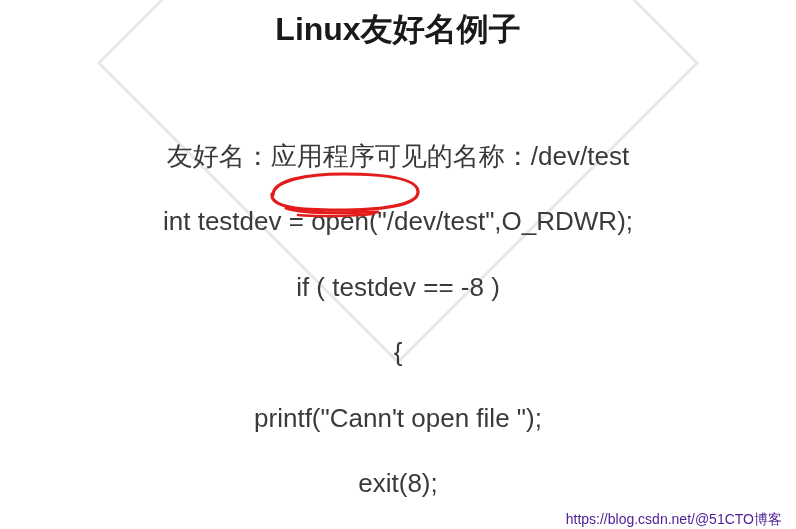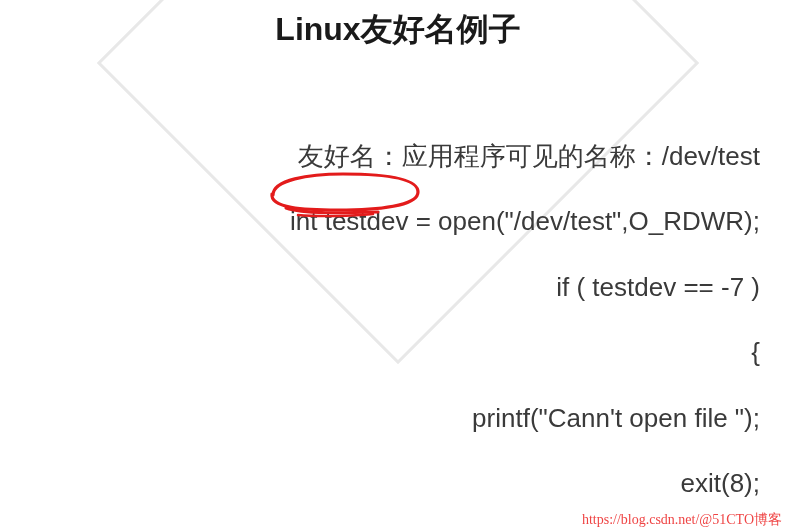--- a/index.html
+++ b/index.html
@@ -34,55 +34,54 @@
       color: #1a1a1a;
       margin-top: 0;
       padding-top: 4px;
       margin-bottom: 80px;
     }
     .code-line {
       font-size: 26px;
       color: #3a3a3a;
       line-height: 1.9;
       margin: 16px;
-      text-align: right;
+      text-align: center;
     }
     .red-circle {
       position: absolute;
       top: 170px;
       left: 258px;
       width: 170px;
       height: 50px;
       pointer-events: none;
       z-index: 2;
     }
     .red-circle svg {
       width: 100%;
       height: 100%;
     }
     .watermark {
       position: absolute;
       bottom: 0px;
       right: 14px;
-      color: #ef4444;
+      color: #4c1d95;
       font-size: 14px;
       z-index: 1;
-      font-family: Liberation Serif, serif;
     }
   </style>
 </head>
 <body>
 
 <div class="diamond-bg"></div>
 
 <div class="content">
   <h1 class="title">Linux友好名例子</h1>
   <p class="code-line">友好名：应用程序可见的名称：/dev/test</p>
   <p class="code-line">int testdev = open("/dev/test",O_RDWR);</p>
-  <p class="code-line">if ( testdev == -7 )</p>
+  <p class="code-line">if ( testdev == -8 )</p>
   <p class="code-line">{</p>
   <p class="code-line">printf("Cann't open file ");</p>
   <p class="code-line">exit(8);</p>
   <p class="code-line">}</p>
 </div>
 
 <div class="red-circle">
   <svg viewBox="0 0 170 50">
     <path d="M 15 25 C 15 10, 50 4, 85 4 C 125 4, 160 8, 160 22 C 160 36, 120 40, 80 40 C 45 40, 12 38, 14 24" fill="none" stroke="#e31b1b" stroke-width="3.2" stroke-linecap="round"></path>
     <path d="M 28 38 C 45 44, 85 43, 120 42" fill="none" stroke="#e31b1b" stroke-width="3" stroke-linecap="round"></path>

